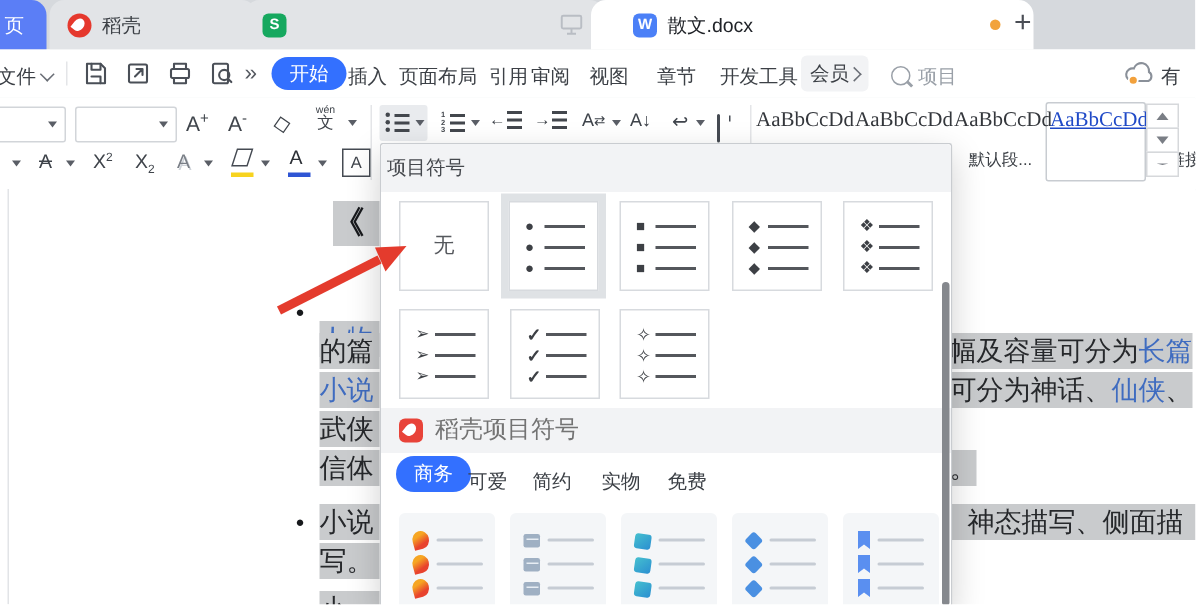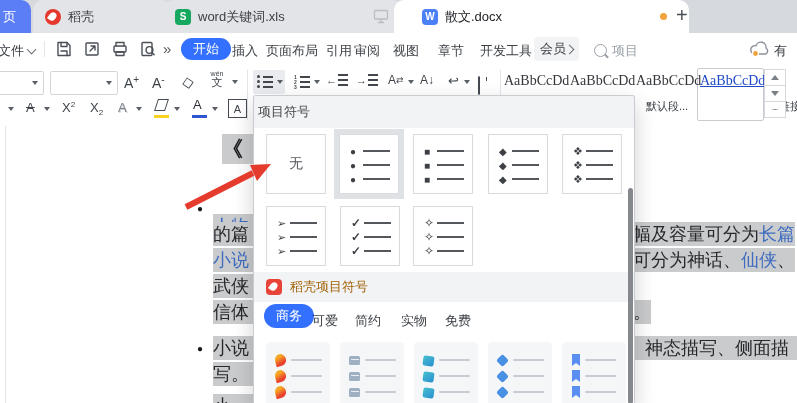--- a/index.html
+++ b/index.html
@@ -87,21 +87,21 @@
   .ptile{position:absolute;width:60px;height:60px;border:1px solid #d7dade;background:#fff;
       box-sizing:border-box;padding:9px 0 0 10px;}
   .ptile-none{display:flex;align-items:center;justify-content:center;padding:0;
       font-size:14px;color:#55585d;}
   .selwrap{position:absolute;width:70px;height:70px;background:#dfe2e5;}
   .prow{display:flex;align-items:center;height:14px;}
   .pmark{width:13px;font-size:10px;color:#3d4045;line-height:13px;}
   .pline{width:27px;height:2px;background:#54575c;}
   .docer-strip{position:absolute;left:0;top:176px;width:100%;height:30px;background:#f2f3f5;}
   .ic-docer{position:absolute;left:12px;top:7px;width:16px;height:16px;border-radius:4px;background:#e84339;}
-  .docer-title{position:absolute;left:36px;top:0;font-size:13px;color:#a16207;line-height:30px;}
+  .docer-title{position:absolute;left:36px;top:0;font-size:16px;color:#737373;line-height:30px;}
   .feedback{position:absolute;right:14px;top:0;height:30px;display:flex;align-items:center;gap:5px;
       font-size:13px;color:#55585d;}
   .dtab{position:absolute;top:216px;font-size:13px;color:#3c4046;}
   .dtab-pill{top:208px;height:24px;background:#3370ff;color:#fff;border-radius:12px;display:flex;
       align-items:center;justify-content:center;font-size:13px;padding:0 12px;}
   .thumb{position:absolute;top:246px;width:64px;height:70px;background:#f4f6f8;border-radius:4px;
       box-sizing:border-box;padding:10px 0 0 9px;}
   .throw{display:flex;align-items:center;height:16px;gap:5px;}
   .thline{width:31px;height:2px;background:#c6ccd4;border-radius:1px;}
   .thic{width:11px;height:12px;flex:none;}
@@ -123,21 +123,20 @@
   <div class="ab tabbar">
     <div class="ab tab-home" style="height:33px;">
       <span>页</span>
     </div>
     <div class="ab tab tab-gray" style="left:33px;width:126px;padding-left:12px;">
       <span class="ic-daoke-tab"></span>
       <span>稻壳</span>
     </div>
     <div class="ab tab tab-gray" style="left:163px;width:228px;padding-left:12px;">
       <span class="appic ic-sheet">S</span>
-      <span>word关键词.xls</span>
       <svg class="ab" style="right:14px;top:9px;" width="16" height="15" viewBox="0 0 16 15">
         <rect x="1.5" y="1.5" width="13" height="8.5" rx="1" fill="none" stroke="#b9bdc4" stroke-width="1.3"></rect>
         <path d="M5 13.5h6 M8 10v3.5" stroke="#b9bdc4" stroke-width="1.3" fill="none"></path>
       </svg>
     </div>
     <div class="ab tab tab-active" style="left:394px;width:267px;padding-left:28px;">
       <span class="appic ic-writer">W</span>
       <span>散文.docx</span>
       <span class="ab dot-modified" style="right:22px;top:13px;"></span>
     </div>

